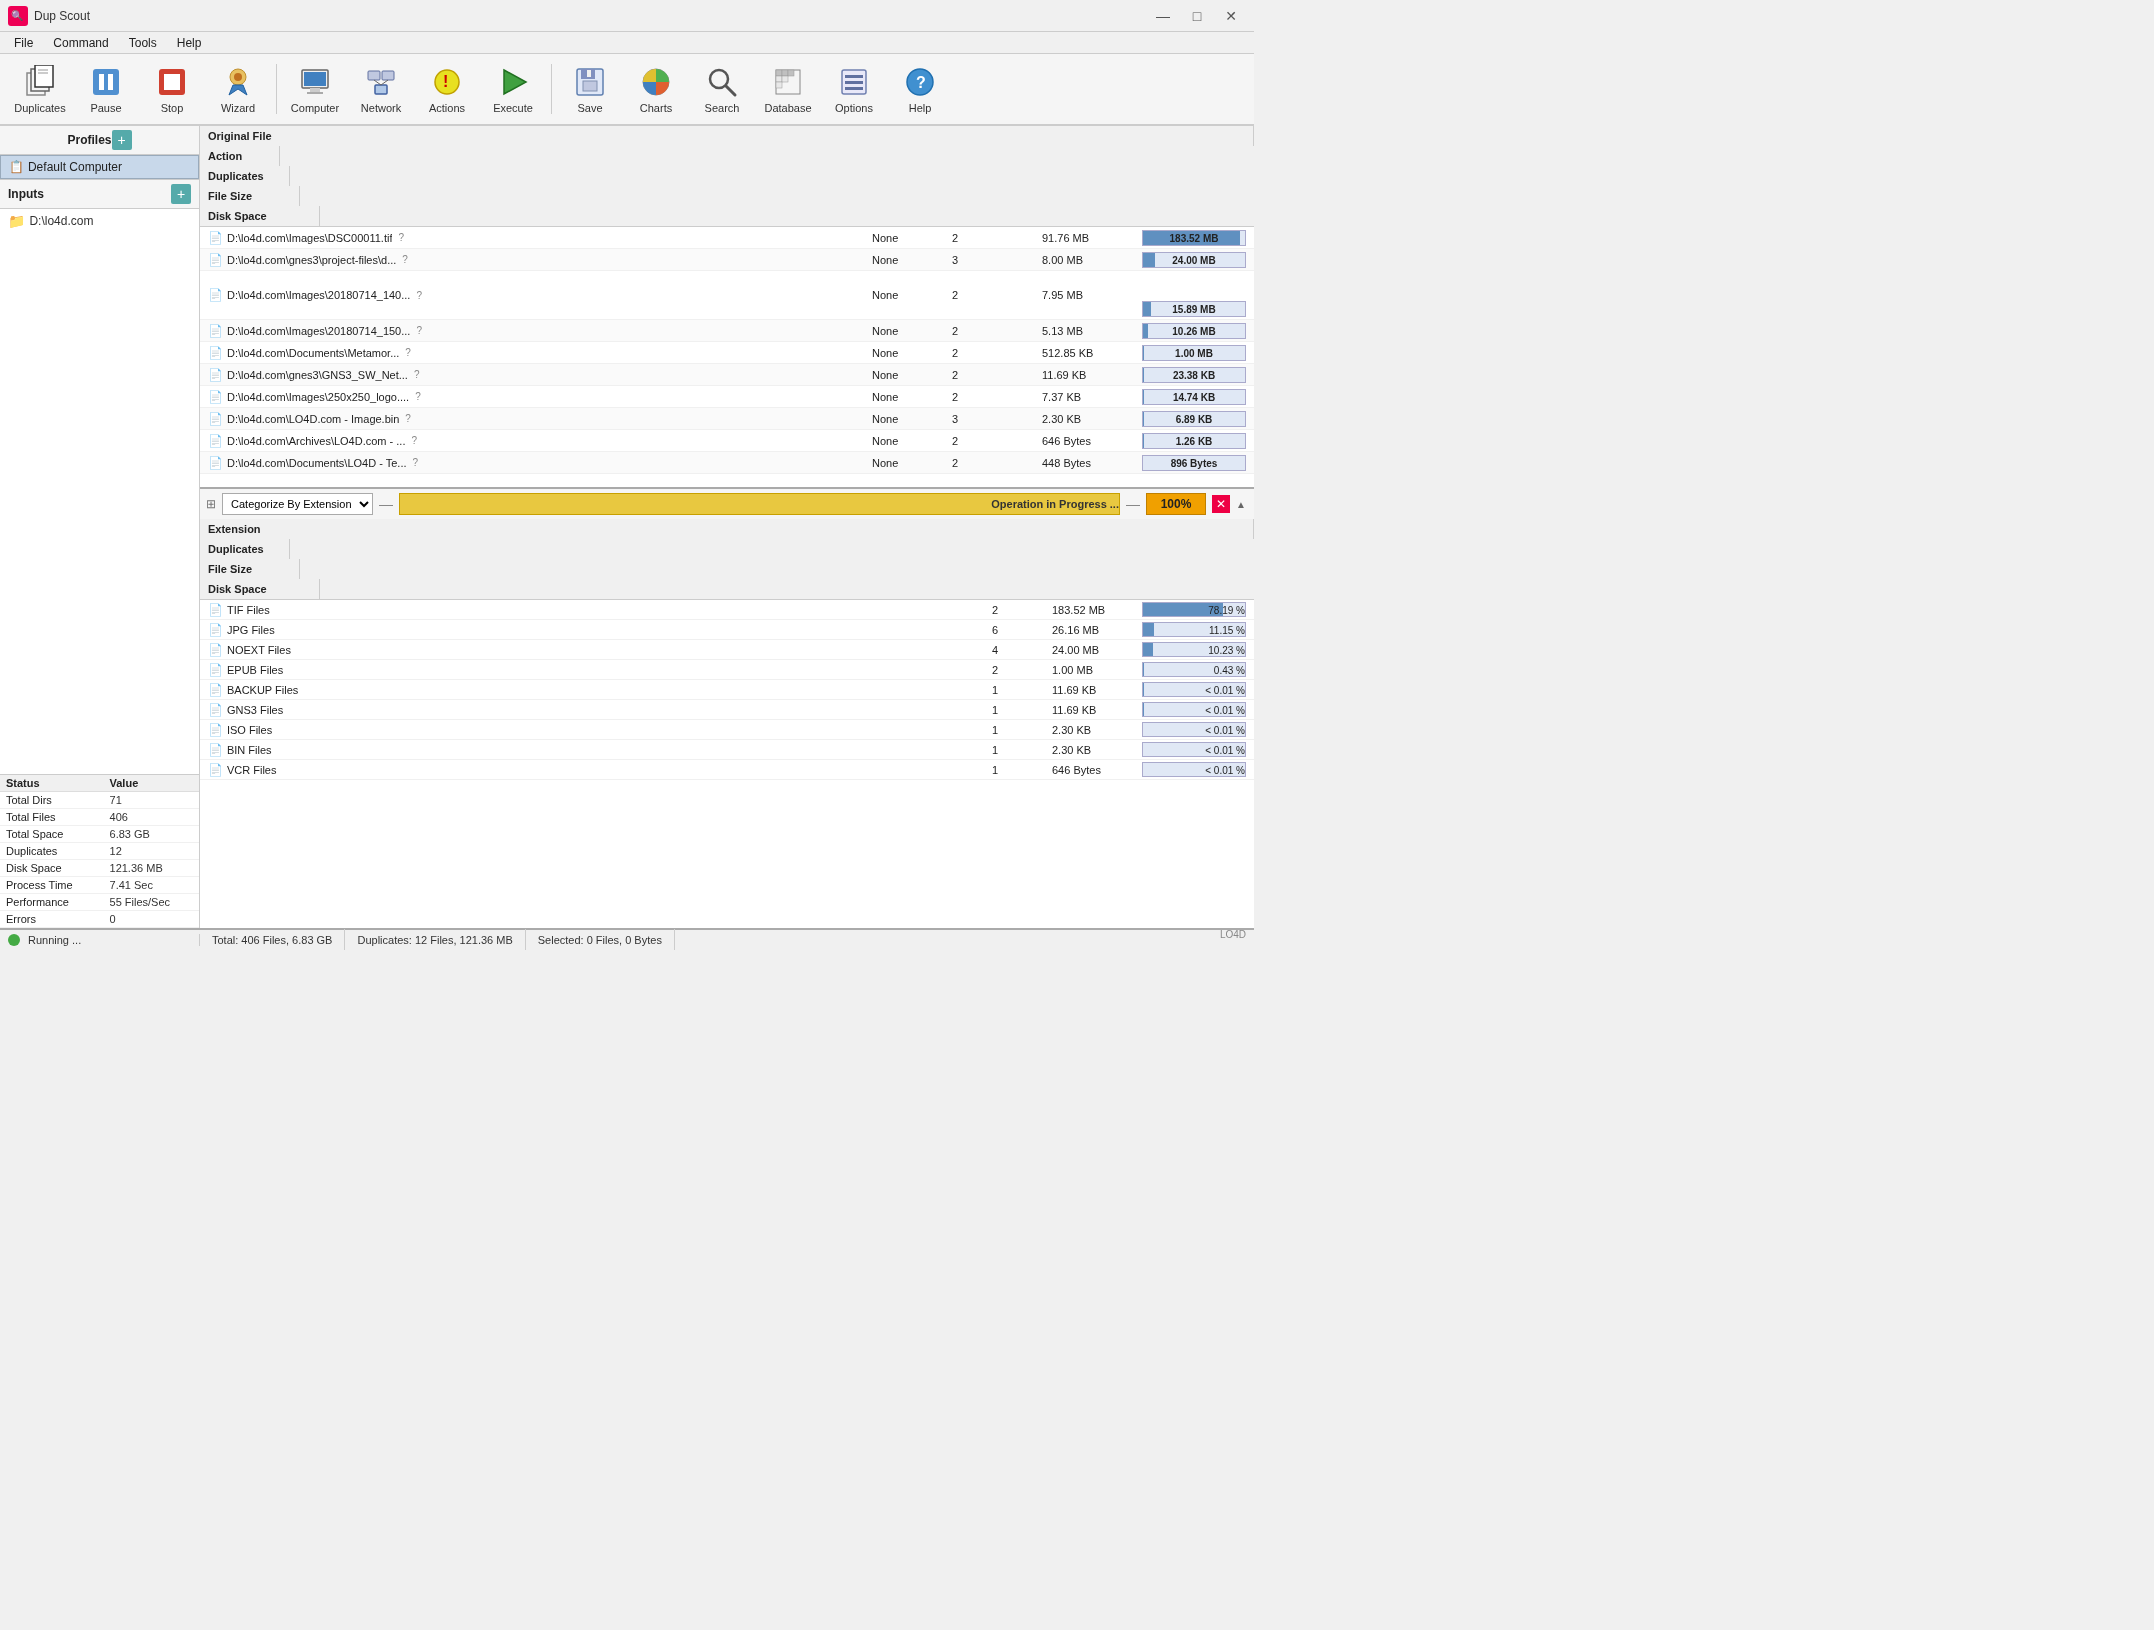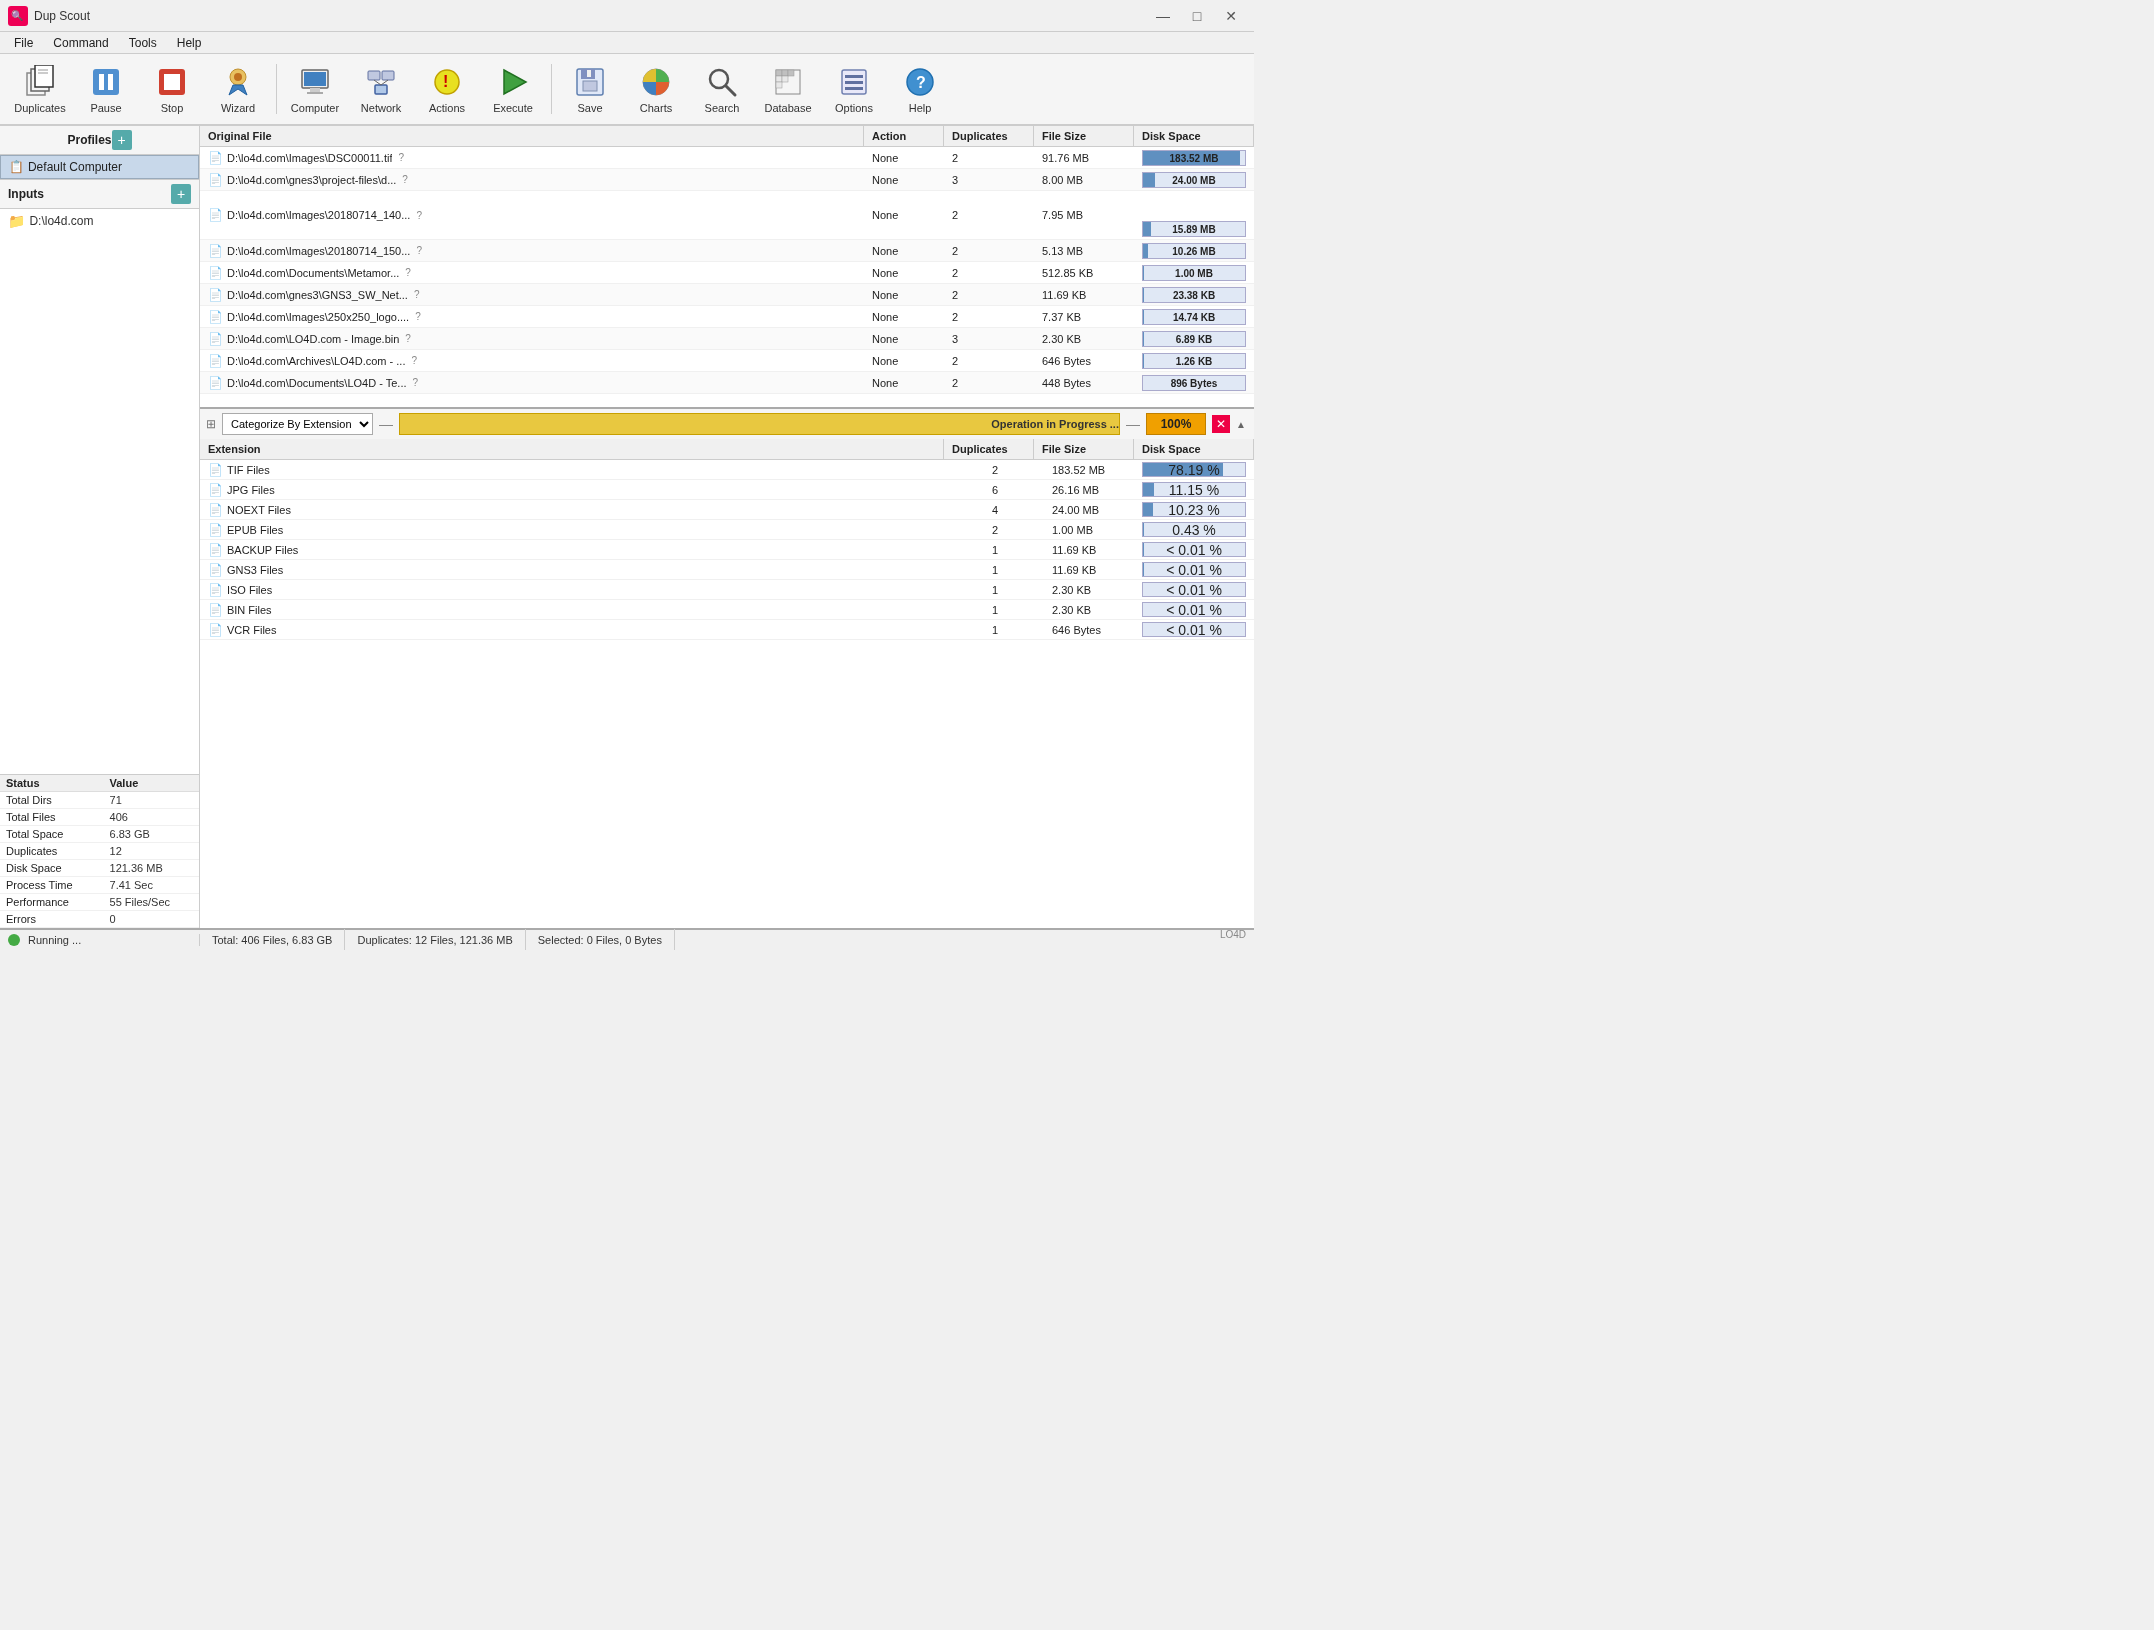--- a/index.html
+++ b/index.html
@@ -36,21 +36,21 @@
     .input-folder { padding: 4px 8px; display: flex; align-items: center; gap: 4px; cursor: pointer; font-size: 12px; color: #333; }
     
     
     .status-panel { border-top: 1px solid #ccc; background: #fff; }
     .status-table { width: 100%; border-collapse: collapse; }
     .status-table th { background: #f0f0f0; padding: 2px 6px; font-size: 11px; font-weight: bold; text-align: left; border-bottom: 1px solid #ddd; }
     .status-table td { padding: 2px 6px; font-size: 11px; border-bottom: 1px solid #f0f0f0; }
 
     
     .right-panel { flex: 1; display: flex; flex-direction: column; min-width: 0; }
-    .results-header { display: flex; background: #f0f0f0; border-bottom: 1px solid #ccc; }
+    .results-header { display: flex; background: #f0f0f0; border-bottom: 1px solid #ccc; flex-direction: column; }
     .results-col { padding: 4px 8px; font-size: 11px; font-weight: bold; border-right: 1px solid #ccc; }
     .results-col-file { flex: 1; min-width: 0; }
     .results-col-action { width: 80px; }
     .results-col-dups { width: 90px; }
     .results-col-size { width: 100px; }
     .results-col-disk { width: 120px; }
 
     .results-list { flex: 1; overflow-y: auto; background: #fff; }
     .result-row { display: flex; align-items: center; border-bottom: 1px solid #f0f0f0; min-height: 22px; }
     .result-row:nth-child(even) { background: #fafafa; }
@@ -74,21 +74,21 @@
     
     .cat-list { flex: 1; overflow-y: auto; background: #fff; }
     .cat-row { display: flex; align-items: center; border-bottom: 1px solid #f0f0f0; min-height: 20px; }
     .cat-cell { padding: 1px 8px; font-size: 11px; }
     .cat-cell-name { flex: 1; display: flex; align-items: center; gap: 4px; }
     .cat-cell-count { width: 60px; }
     .cat-cell-size { width: 90px; }
     .cat-cell-bar { width: 120px; }
     .cat-bar-container { position: relative; height: 15px; background: #e0e8f5; border: 1px solid #aac; }
     .cat-bar { height: 100%; background: #6090c0; }
-    .cat-bar-text { position: absolute; top: 0; left: 0; right: 0; text-align: center; font-size: 14px; line-height: 15px; color: #222; }
+    .cat-bar-text { position: absolute; top: 0; left: 0; right: 0; text-align: right; font-size: 10px; line-height: 15px; color: #222; }
 
     
     .status-bar { height: 22px; display: flex; align-items: center; border-top: 2px solid #aaa; background: #f0f0f0; font-size: 11px; color: #333; }
     .status-bar-left { display: flex; align-items: center; gap: 4px; padding: 0 8px; width: 200px; border-right: 1px solid #ccc; }
     .status-bar-center { flex: 1; display: flex; }
     .status-segment { padding: 0 12px; height: 22px; display: flex; align-items: center; border-right: 1px solid #ccc; }
     .folder-icon { color: #e8b040; font-size: 14px; }
     .running-dot { width: 12px; height: 12px; background: #4a4; border-radius: 50%; margin-right: 4px; }
     
     

